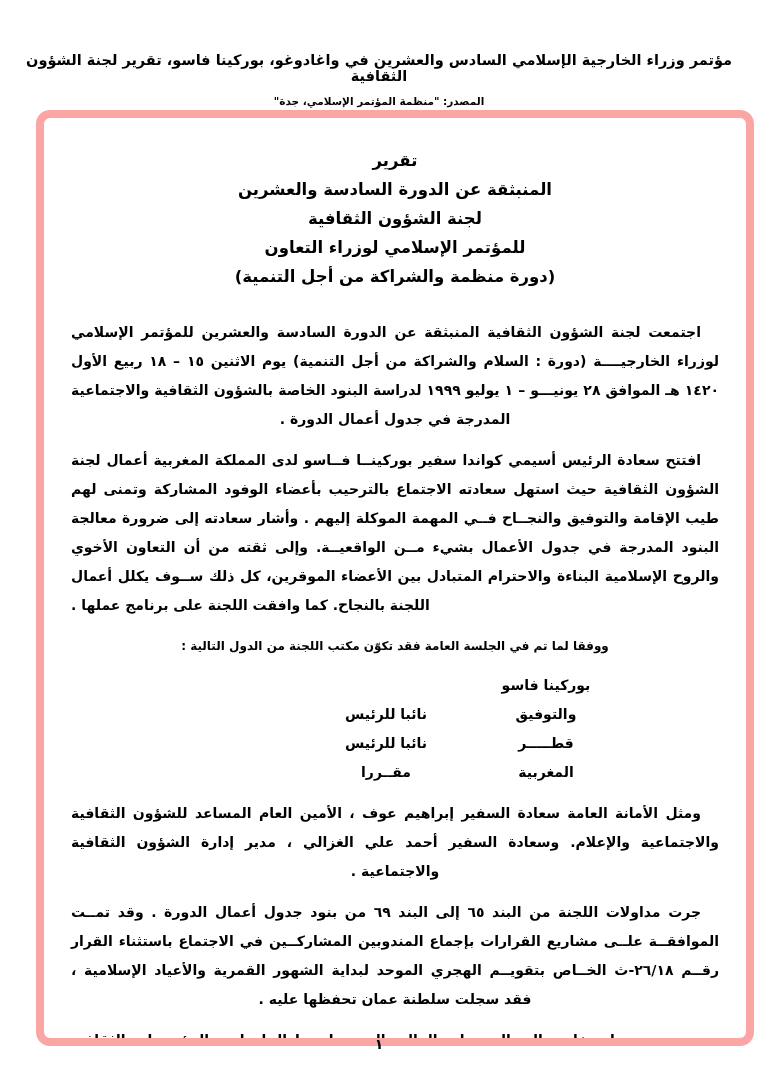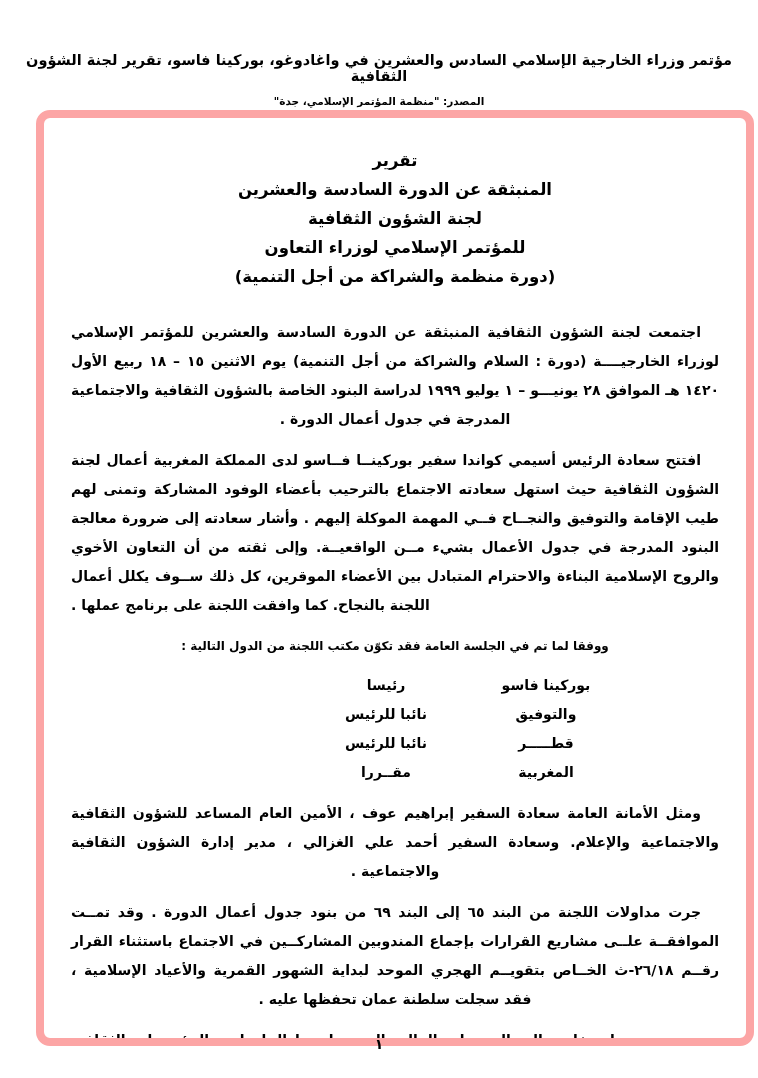--- a/index.html
+++ b/index.html
@@ -134,21 +134,20 @@
 
   <p class="para mt-lg last-center">اجتمعت لجنة الشؤون الثقافية المنبثقة عن الدورة السادسة والعشرين للمؤتمر الإسلامي لوزراء الخارجيــــة (دورة : السلام والشراكة من أجل التنمية) يوم الاثنين ١٥ – ١٨ ربيع الأول ١٤٢٠ هـ الموافق ٢٨ يونيـــو – ١ يوليو ١٩٩٩ لدراسة البنود الخاصة بالشؤون الثقافية والاجتماعية المدرجة في جدول أعمال الدورة .</p>
 
   <p class="para mt-md last-left">افتتح سعادة الرئيس أسيمي كواندا سفير بوركينــا فــاسو لدى المملكة المغربية أعمال لجنة الشؤون الثقافية حيث استهل سعادته الاجتماع بالترحيب بأعضاء الوفود المشاركة وتمنى لهم طيب الإقامة والتوفيق والنجــاح فــي المهمة الموكلة إليهم . وأشار سعادته إلى ضرورة معالجة البنود المدرجة في جدول الأعمال بشيء مــن الواقعيــة. وإلى ثقته من أن التعاون الأخوي والروح الإسلامية البناءة والاحترام المتبادل بين الأعضاء الموقرين، كل ذلك ســوف يكلل أعمال اللجنة بالنجاح. كما وافقت اللجنة على برنامج عملها .</p>
 
   <div class="committee-intro">ووفقا لما تم في الجلسة العامة فقد تكوّن مكتب اللجنة من الدول التالية :</div>
 
   <div class="committee-list">
     <div class="committee-row">
       <span class="country">بوركينا فاسو</span>
-      <span class="role">رئيسا</span>
     </div>
     <div class="committee-row">
       <span class="country">والتوفيق</span>
       <span class="role">نائبا للرئيس</span>
     </div>
     <div class="committee-row">
       <span class="country">قطـــــر</span>
       <span class="role">نائبا للرئيس</span>
     </div>
     <div class="committee-row">

